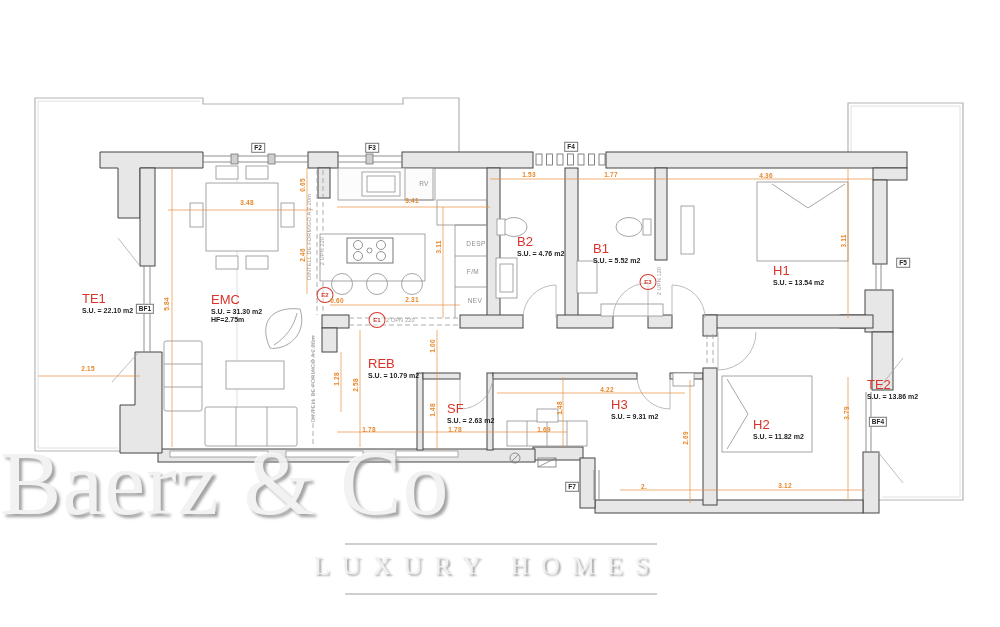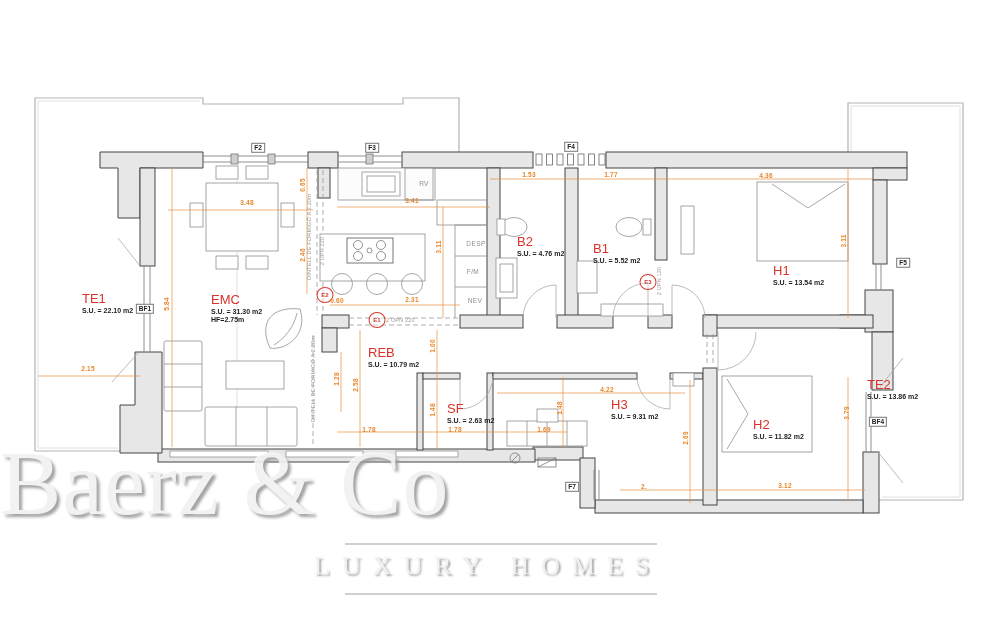--- a/index.html
+++ b/index.html
@@ -238,21 +238,21 @@
 
   <div class="abs room" style="left:82px;top:292px">
     <div class="rname">TE1</div>
     <div class="rarea">S.U. = 22.10 m2</div>
   </div>
   <div class="abs room" style="left:211px;top:293px">
     <div class="rname">EMC</div>
     <div class="rarea">S.U. = 31.30 m2</div>
     <div class="rextra">HF=2.75m</div>
   </div>
-  <div class="abs room" style="left:368px;top:346px">
+  <div class="abs room" style="left:368px;top:357px">
     <div class="rname">REB</div>
     <div class="rarea">S.U. = 10.79 m2</div>
   </div>
   <div class="abs room" style="left:447px;top:402px">
     <div class="rname">SF</div>
     <div class="rarea">S.U. = 2.63 m2</div>
   </div>
   <div class="abs room" style="left:517px;top:235px">
     <div class="rname">B2</div>
     <div class="rarea">S.U. = 4.76 m2</div>

